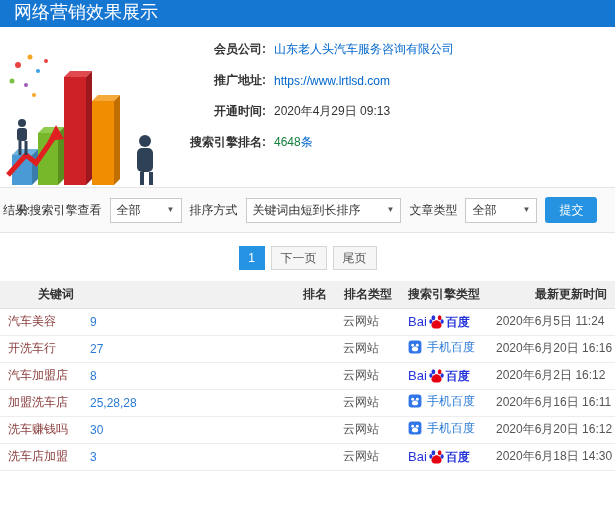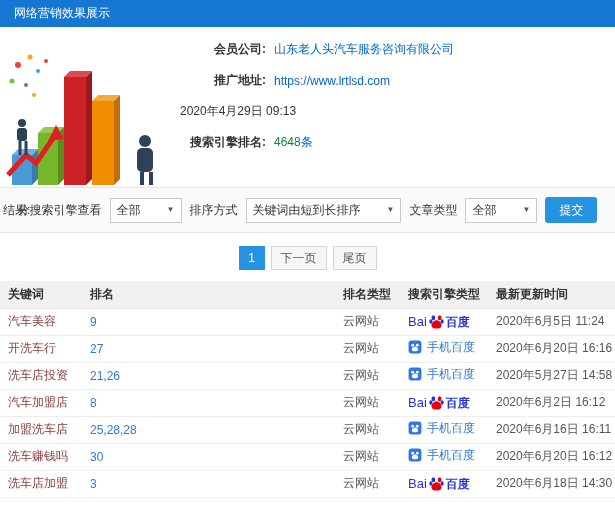--- a/index.html
+++ b/index.html
@@ -1,19 +1,19 @@
 <!DOCTYPE html>
 <html><head>
 <meta charset="utf-8">
 <style>
   *{margin:0;padding:0;box-sizing:border-box}
   html,body{width:615px;height:520px;overflow:hidden;background:#fff;
     font-family:"Liberation Sans","DejaVu Sans",sans-serif;font-size:12px;color:#333}
-  .topbar{height:27px;background:#1677d2;color:#fff;display:flex;align-items:center;
-    padding:0 14px;font-size:12px}
+  .topbar{height:27px;background:#1677d2;color:#fff;display:flex;
+    padding:0 14px;font-size:18px}
   .top{display:flex;height:160px;padding-top:4px}
   .chart{width:168px;display:flex;align-items:flex-end;justify-content:center}
   .info{margin-left:12px;padding-top:10px}
   .info-row{display:flex;align-items:center;margin-bottom:14px}
   .info-label{width:86px;text-align:right;font-weight:bold;margin-right:8px;white-space:nowrap}
   a.link{color:#0066cc;text-decoration:none;cursor:pointer}
   .plain-value{color:#333}
   .orange{color:#15803d}
   .unit{color:#0066cc}
   .filterbar{height:46px;background:#fafafa;border-top:1px solid #e5e5e5;
@@ -23,21 +23,21 @@
   .select{display:inline-flex;align-items:center;justify-content:space-between;gap:26px;
     background:#fff;border:1px solid #c9c9c9;height:25px;padding:0 6px;min-width:54px;cursor:pointer}
   .caret{font-size:8px;color:#555;line-height:1}
   .submit{background:#2592e2;color:#fff;border:none;height:26px;padding:0 14px;
     border-radius:3px;font-size:12px;cursor:pointer;font-family:Liberation Serif, serif}
   .pagination{display:flex;justify-content:center;gap:6px;padding:13px 0 11px}
   .page-btn{display:inline-flex;align-items:center;justify-content:center;height:24px;
     padding:0 9px;border:1px solid #d5d5d5;background:#f6f6f6;color:#555;cursor:pointer;text-decoration:none}
   .page-btn.active{background:#2592e2;border-color:#2592e2;color:#fff;min-width:26px;padding:0}
   table{width:100%;border-collapse:collapse;table-layout:fixed;font-size:12px}
-  thead th{background:#f1f1f1;text-align:left;padding:0 8px;height:27px;font-weight:bold;
+  thead th{background:#f1f1f1;text-align:right;padding:0 8px;height:27px;font-weight:bold;
     color:#333;border-bottom:1px solid #e2e2e2}
   tbody td{padding:0 8px;height:27px;border-bottom:1px solid #ededed;vertical-align:middle;
     white-space:nowrap;overflow:hidden}
   .c1{width:82px}.c2{width:253px}.c3{width:65px}.c4{width:88px}
   .keyword{color:#8b3e3e}
   .rank-link{color:#2b7bd6;text-decoration:none;cursor:pointer}
   .ranktype,.time{color:#555}
   .engine{display:none;align-items:center;gap:2px;line-height:1}
   tr.engine-baidu .engine.baidu{display:inline-flex}
   tr.engine-mobile-baidu .engine.mobile{display:inline-flex}
@@ -99,20 +99,21 @@
   <div class="info">
     <div class="info-row">
       <span class="info-label">会员公司:</span>
       <a class="link">山东老人头汽车服务咨询有限公司</a>
     </div>
     <div class="info-row">
       <span class="info-label">推广地址:</span>
       <a class="link">https://www.lrtlsd.com</a>
     </div>
     <div class="info-row">
+      <span class="info-label">开通时间:</span>
       <span class="plain-value">2020年4月29日 09:13</span>
     </div>
     <div class="info-row">
       <span class="info-label">搜索引擎排名:</span>
       <span>
         <span class="orange">4648</span><span class="unit">条</span>
       </span>
     </div>
   </div>
 </section>
@@ -189,38 +190,20 @@
           <circle cx="8" cy="9" r="2.4" fill="#fff"></circle>
               <circle cx="16" cy="9" r="2.4" fill="#fff"></circle>
           <path d="M12 11c3 0 5.5 2.5 5.5 5 0 2-1.5 3.2-3.3 3.2h-4.4c-1.8 0-3.3-1.2-3.3-3.2 0-2.5 2.5-5 5.5-5z" fill="#fff"></path>
         </svg>
         <span class="mob-txt">手机百度</span>
       </span>
     </td>
     <td><span class="time">2020年6月20日 16:16</span></td>
   </tr>
 
-  <tr class="data-row engine-mobile-baidu">
-    <td><span class="keyword">洗车店投资</span></td>
-    <td><a class="rank-link">21,26</a></td>
-    <td><span class="ranktype">云网站</span></td>
-    <td>
-      
-      <span class="engine mobile">
-        <svg width="14" height="14" viewBox="0 0 24 24">
-          <rect x="1" y="1" width="22" height="22" rx="5" fill="#3076e8"></rect>
-          <circle cx="8" cy="9" r="2.4" fill="#fff"></circle>
-              <circle cx="16" cy="9" r="2.4" fill="#fff"></circle>
-          <path d="M12 11c3 0 5.5 2.5 5.5 5 0 2-1.5 3.2-3.3 3.2h-4.4c-1.8 0-3.3-1.2-3.3-3.2 0-2.5 2.5-5 5.5-5z" fill="#fff"></path>
-        </svg>
-        <span class="mob-txt">手机百度</span>
-      </span>
-    </td>
-    <td><span class="time">2020年5月27日 14:58</span></td>
-  </tr>
 
   <tr class="data-row engine-baidu">
     <td><span class="keyword">汽车加盟店</span></td>
     <td><a class="rank-link">8</a></td>
     <td><span class="ranktype">云网站</span></td>
     <td>
       <span class="engine baidu">
         <span class="bai-txt">Bai</span>
         <svg width="15" height="15" viewBox="0 0 24 24">
           <ellipse cx="7" cy="6" rx="3" ry="4" fill="#2534d8"></ellipse>

